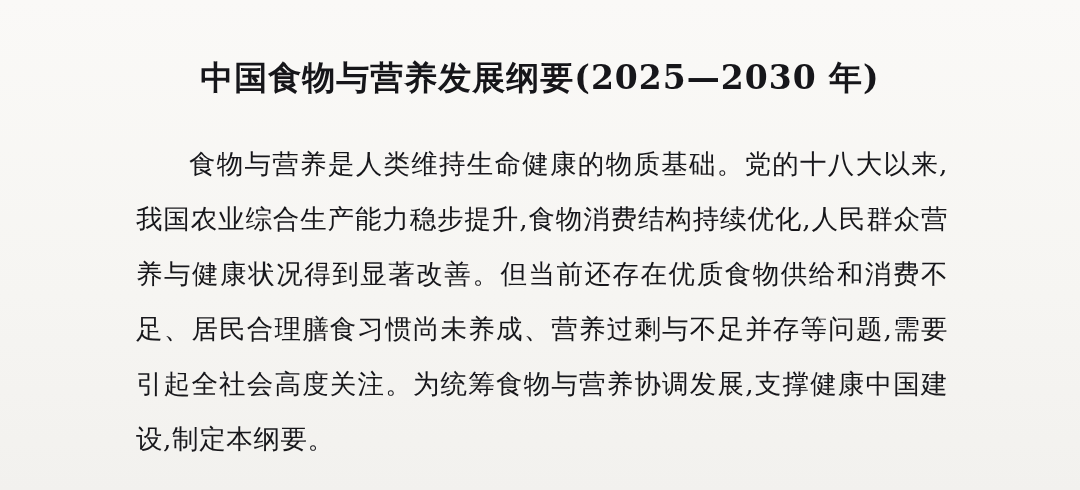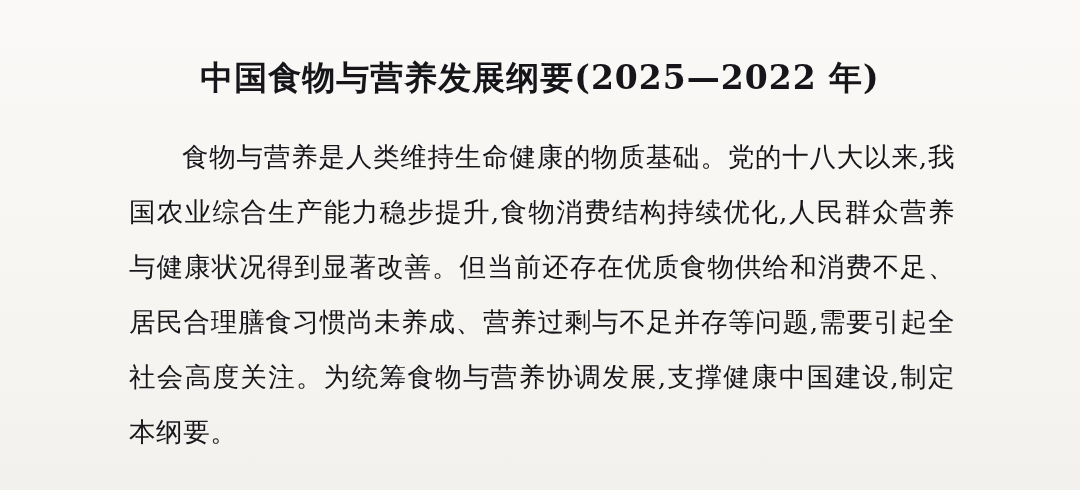--- a/index.html
+++ b/index.html
@@ -33,32 +33,32 @@
     color: #16161a;
     white-space: nowrap;
   }
   .doc-body {
     position: absolute;
     top: 128px;
     left: 128px;
     width: 828px;
   }
   .para {
-    margin: 1px;
+    margin: 8px;
     font-family: "DejaVu Serif", "Liberation Serif", serif;
     font-size: 26.5px;
     line-height: 55px;
     color: #17171b;
     text-align: justify;
     text-align-last: left;
     text-indent: 2em;
     letter-spacing: 0.6px;
   }
 </style>
 </head>
 <body>
 
 <div class="page">
-  <h1 class="doc-title">中国食物与营养发展纲要(2025—2022 年)</h1>
+  <h1 class="doc-title">中国食物与营养发展纲要(2025—2030 年)</h1>
   <div class="doc-body">
     <p class="para">食物与营养是人类维持生命健康的物质基础。党的十八大以来,我国农业综合生产能力稳步提升,食物消费结构持续优化,人民群众营养与健康状况得到显著改善。但当前还存在优质食物供给和消费不足、居民合理膳食习惯尚未养成、营养过剩与不足并存等问题,需要引起全社会高度关注。为统筹食物与营养协调发展,支撑健康中国建设,制定本纲要。</p>
   </div>
 </div>
 
 </body></html>

